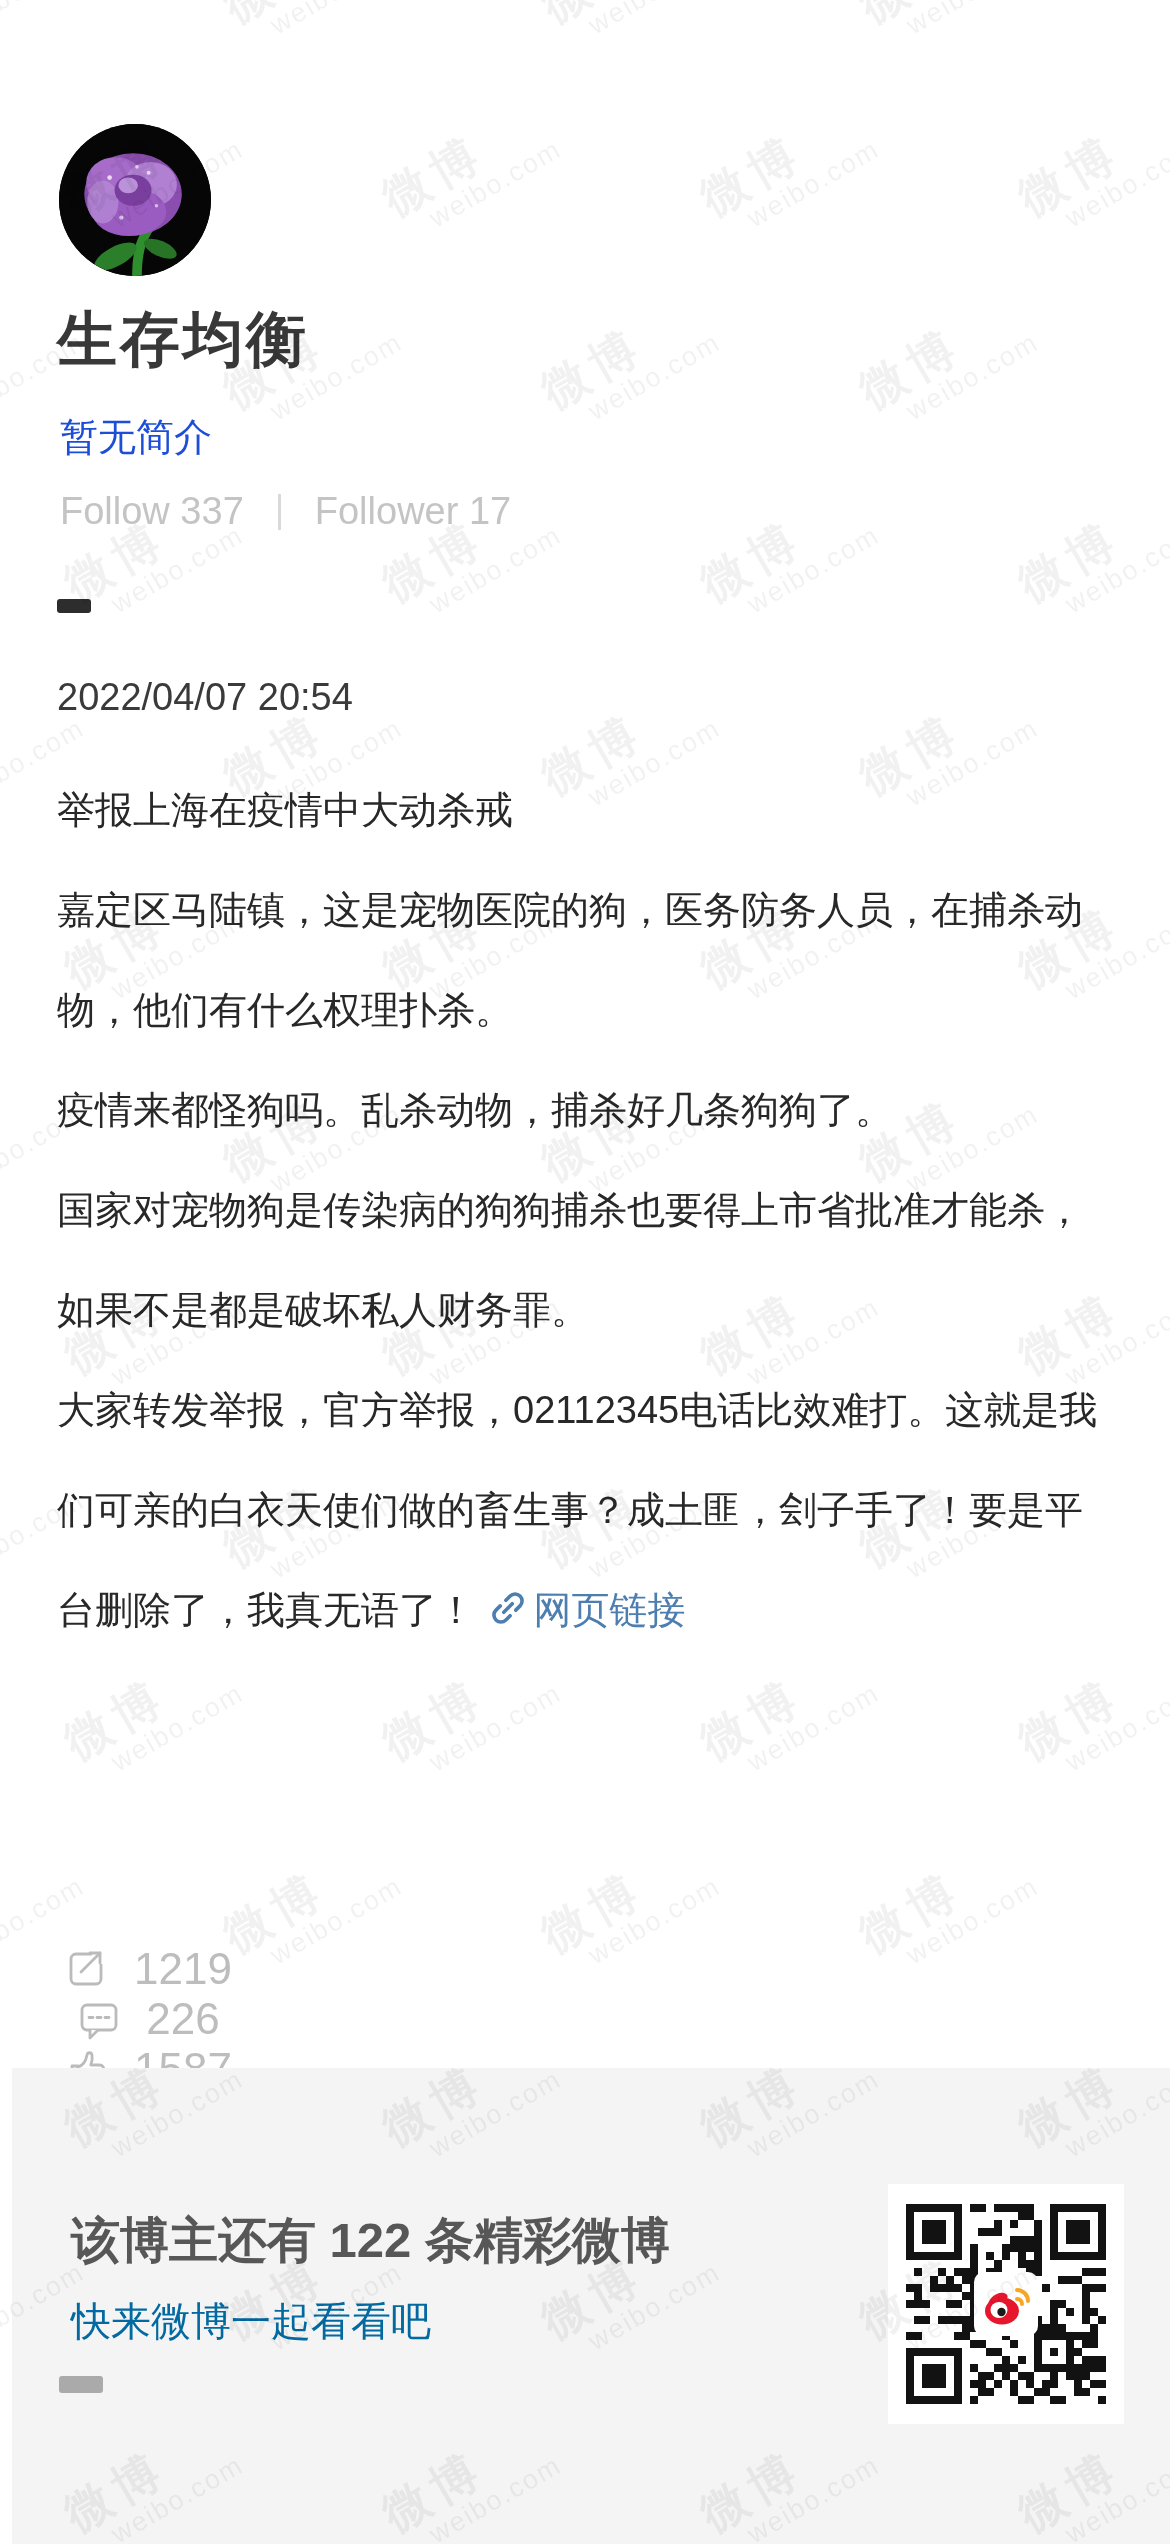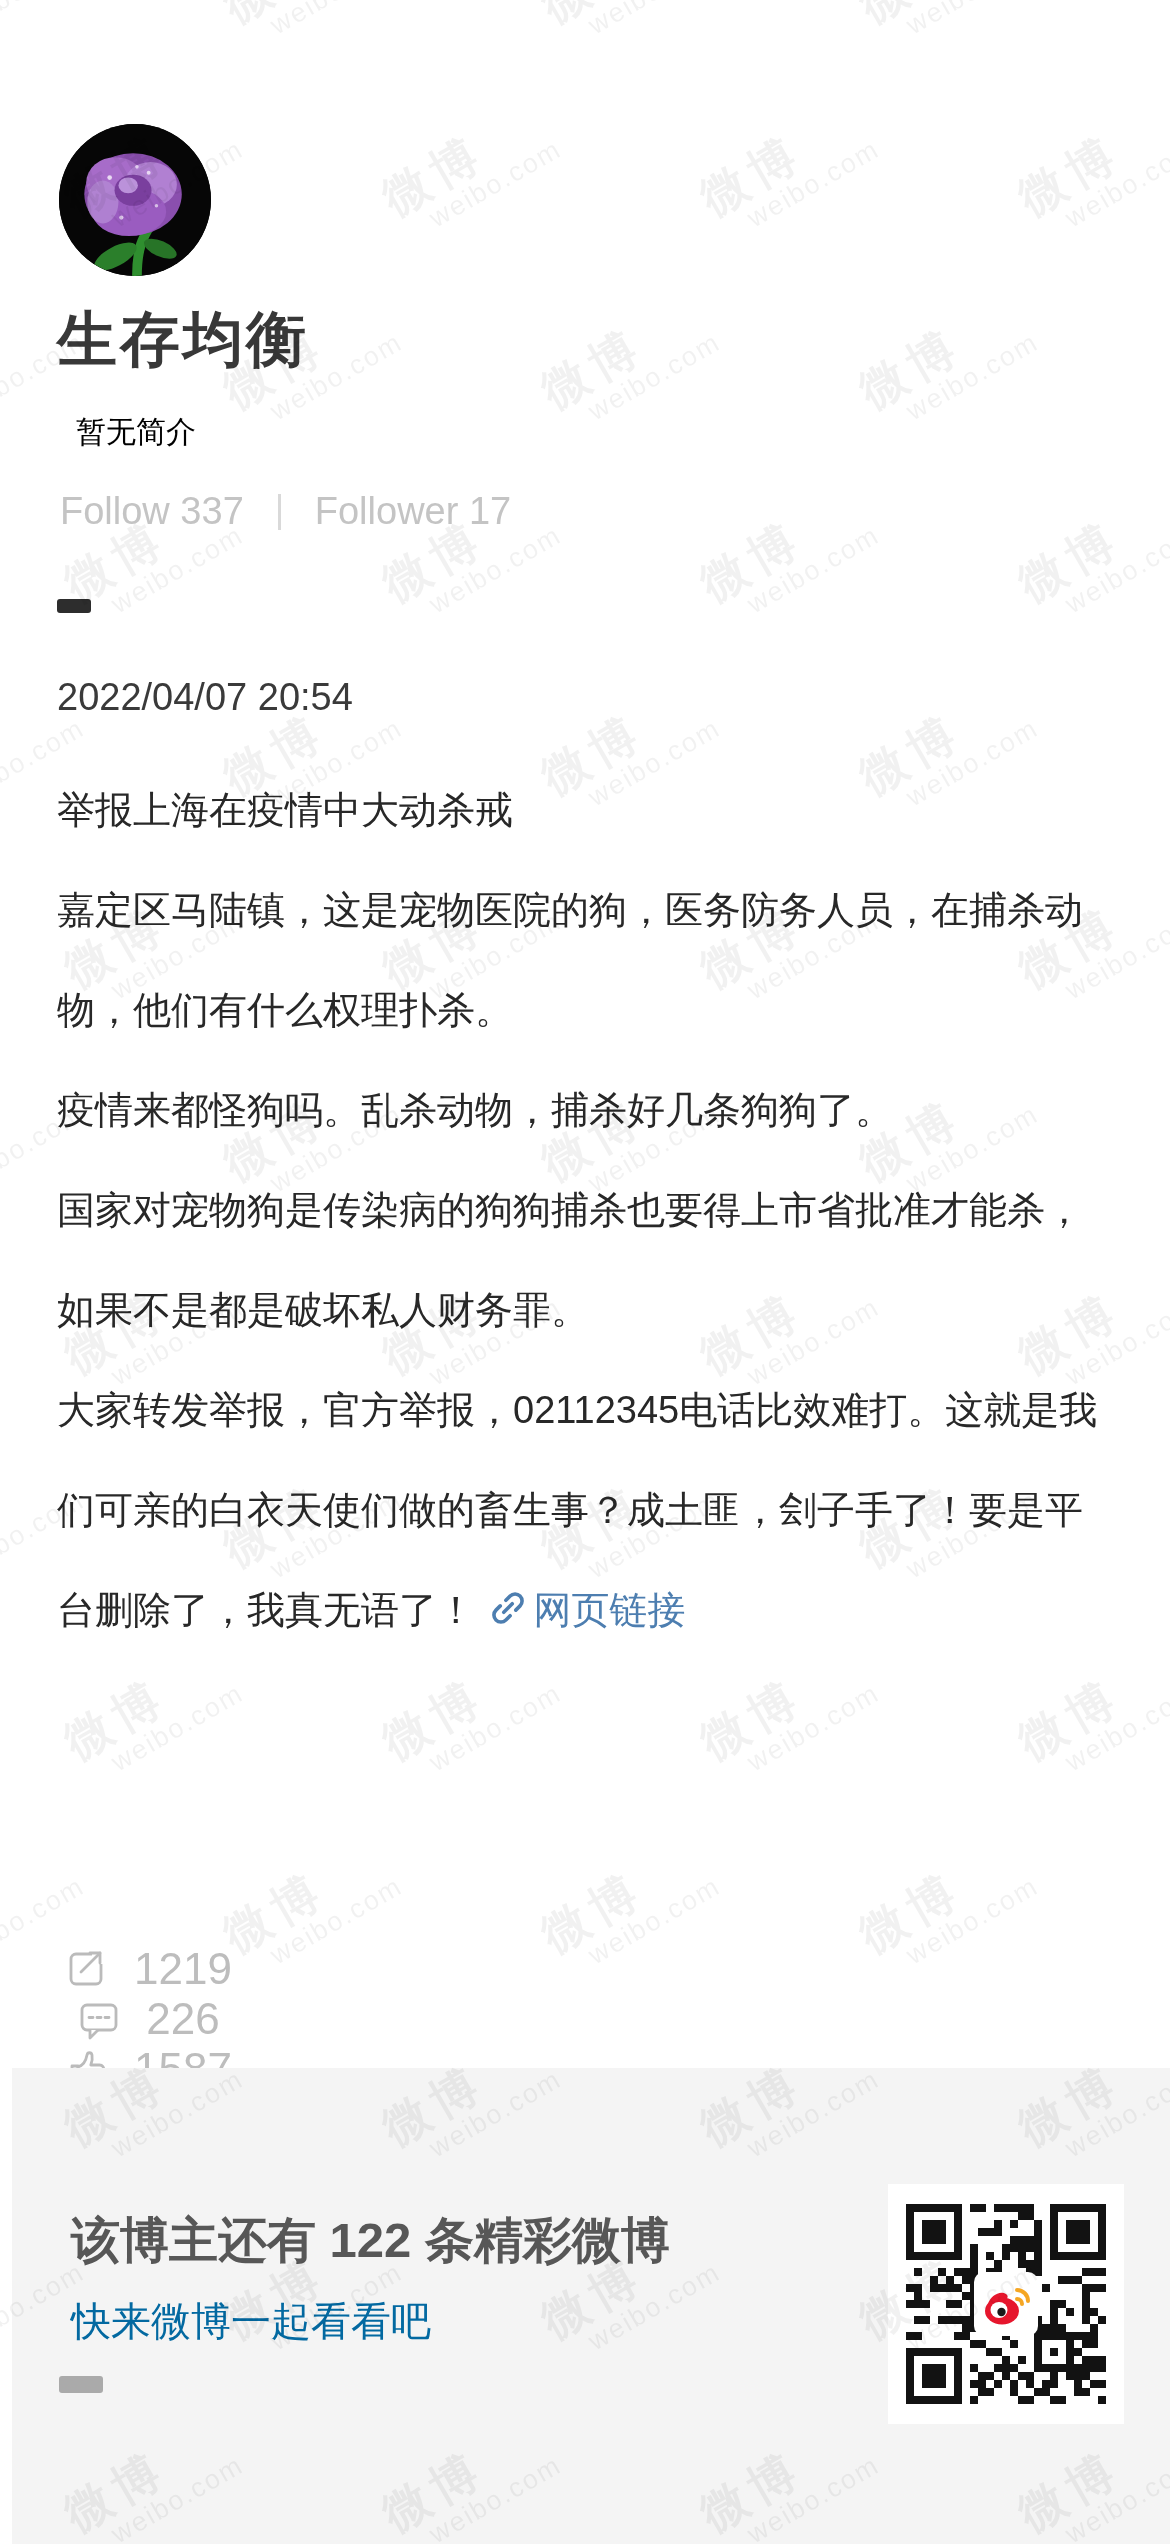--- a/index.html
+++ b/index.html
@@ -13,21 +13,21 @@
   .wm-item{position:absolute;transform:rotate(-30deg);color:rgba(0,0,0,0.055);
            line-height:1;white-space:nowrap;}
   .wm-cn{font-size:46px;letter-spacing:8px;font-weight:bold;display:block;}
   .wm-en{font-size:27px;letter-spacing:2px;display:block;margin:2px 0 0 30px;}
 
   
   .avatar{position:absolute;left:59px;top:124px;width:152px;height:152px;border-radius:50%;
           overflow:hidden;background:#060606;z-index:2;}
   .username{position:absolute;left:57px;top:300px;margin:0;font-size:60px;font-weight:bold;
             color:#383838;letter-spacing:3px;z-index:2;}
-  .bio{position:absolute;left:76px;top:412px;font-size:30px;color:#000000;z-index:2;}
+  .bio{position:absolute;left:60px;top:412px;font-size:38px;color:#1d4ed8;z-index:2;}
   .follow-row{position:absolute;left:60px;top:490px;font-size:38px;color:#c4c4c4;z-index:2;
               display:flex;align-items:center;}
   .vdiv{display:inline-block;width:3px;height:36px;background:#d9d9d9;margin:0 34px;}
 
   .dash{position:absolute;border-radius:3px;z-index:2;}
   .dash-dark{left:57px;top:599px;width:34px;height:14px;background:#2d2d2d;}
   .dash-light{left:59px;top:2376px;width:44px;height:17px;background:#aaaaaa;}
 
   .date{position:absolute;left:57px;top:676px;font-size:38px;color:#3a3a3a;z-index:2;}
 

